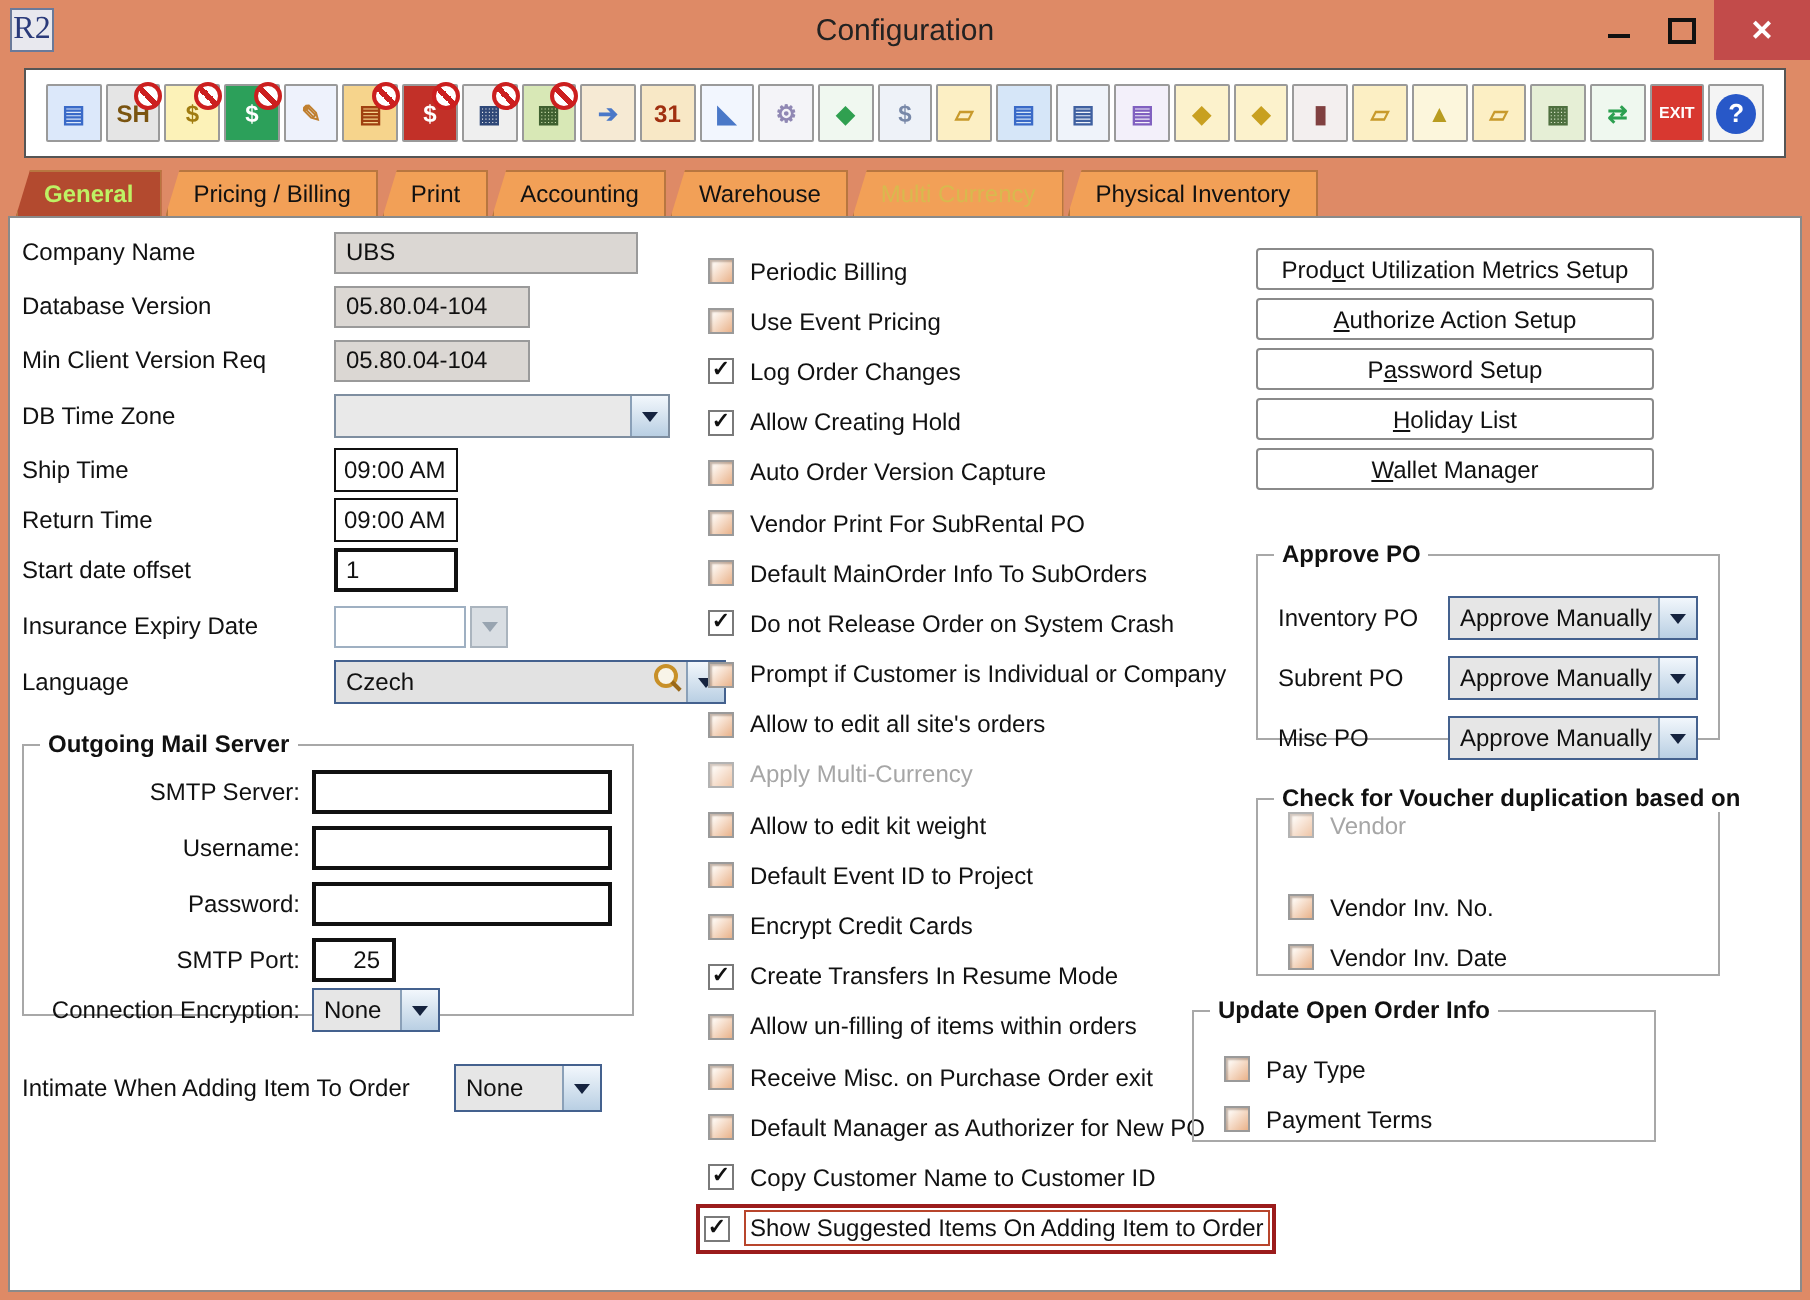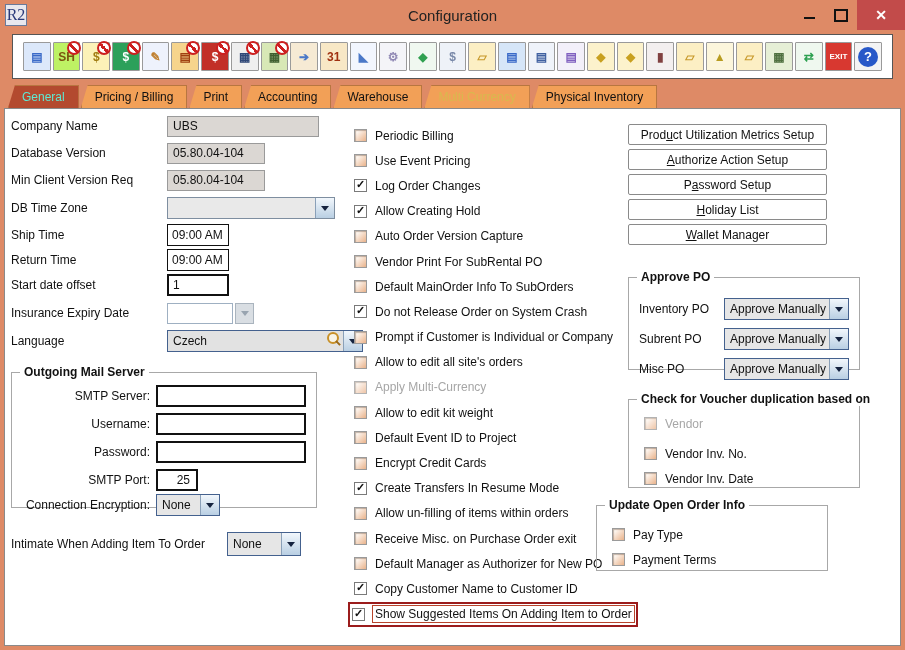--- a/index.html
+++ b/index.html
@@ -22,21 +22,21 @@
   .tool { position:relative; width:28px; height:29px; border:1px solid #9a9a9a; background:#f4f4f4; display:flex; align-items:center; justify-content:center; font-size:12px; font-weight:bold; cursor:default; border-radius:1px; }
   .tool .glyph { line-height:1; white-space:nowrap; }
   .tool.badged::after { content:""; position:absolute; top:-2px; right:-2px; width:10px; height:10px; border-radius:50%; border:2px solid #cc1f1f; background:linear-gradient(45deg, #fff 40%, #cc1f1f 40%, #cc1f1f 60%, #fff 60%); }
   .tool.round .glyph { background:#2858c8; color:#fff; width:20px; height:20px; border-radius:50%; display:flex; align-items:center; justify-content:center; font-size:13px; }
   .tool.exit { background:#d83830 !important; }
   .tool.exit .glyph { font-size:8px; letter-spacing:0; }
 
   
   .tabs { position:absolute; top:85px; left:8px; height:23px; display:flex; align-items:flex-end; z-index:3; }
   .tab { height:23px; background:#F2A057; border:1px solid #b87640; border-bottom:none; color:#111; font-size:12px; display:flex; align-items:center; justify-content:center; padding:0 13px; margin-right:2px; clip-path:polygon(7px 0, 100% 0, 100% 100%, 0 100%); cursor:default; }
-  .tab.active { background:#B34A2F; color:#5eead4; font-weight:normal; }
+  .tab.active { background:#B34A2F; color:#bef264; font-weight:bold; }
   .tab.disabled { color:#d8b94e; }
 
   
   .content { position:absolute; top:108px; left:4px; right:4px; bottom:4px; background:#fff; border:1px solid #8a8a8a; font-size:12px; color:#111; }
 
   
   .lrow { position:absolute; height:22px; display:flex; align-items:center; }
   .lrow .lbl { position:absolute; left:6px; white-space:nowrap; }
   .ctrl { position:absolute; left:162px; height:21px; display:flex; align-items:center; }
   .ro-field { background:#dbd7d3; border:1px solid #9a9a9a; height:21px; padding:0 5px; display:flex; align-items:center; }
@@ -91,21 +91,21 @@
       <div class="win-btn close">✕</div>
     </div>
   </div>
 
   <div class="toolbar">
 
       <div class="tool" style="background: rgb(220, 232, 250);">
         <span class="glyph" style="color: rgb(58, 106, 200);">▤</span>
       </div>
 
-      <div class="tool badged" style="background: #bef264;">
+      <div class="tool badged" style="background: #e5e5e5;">
         <span class="glyph" style="color: rgb(122, 84, 16);">SH</span>
       </div>
 
       <div class="tool badged" style="background: rgb(252, 242, 184);">
         <span class="glyph" style="color: rgb(160, 124, 16);">$</span>
       </div>
 
       <div class="tool badged" style="background: rgb(44, 160, 90);">
         <span class="glyph" style="color: rgb(255, 255, 255);">$</span>
       </div>
@@ -493,21 +493,21 @@
               </span>
             </span>
           </div>
         </div>
     </div>
 
     <div class="groupbox" style="left:623px; top:290px; width:232px; height:89px;">
       <span class="legend">Check for Voucher duplication based on</span>
       <div>
 
-          <label class="cb-row g-cb disabled" style="top: 11px;">
+          <label class="cb-row g-cb disabled" style="top: 0;">
             <span class="cb-box"></span>
             <span class="cb-label">Vendor</span>
           </label>
 
           <label class="cb-row g-cb" style="top: 41px;">
             <span class="cb-box"></span>
             <span class="cb-label">Vendor Inv. No.</span>
           </label>
 
           <label class="cb-row g-cb" style="top: 66px;">

